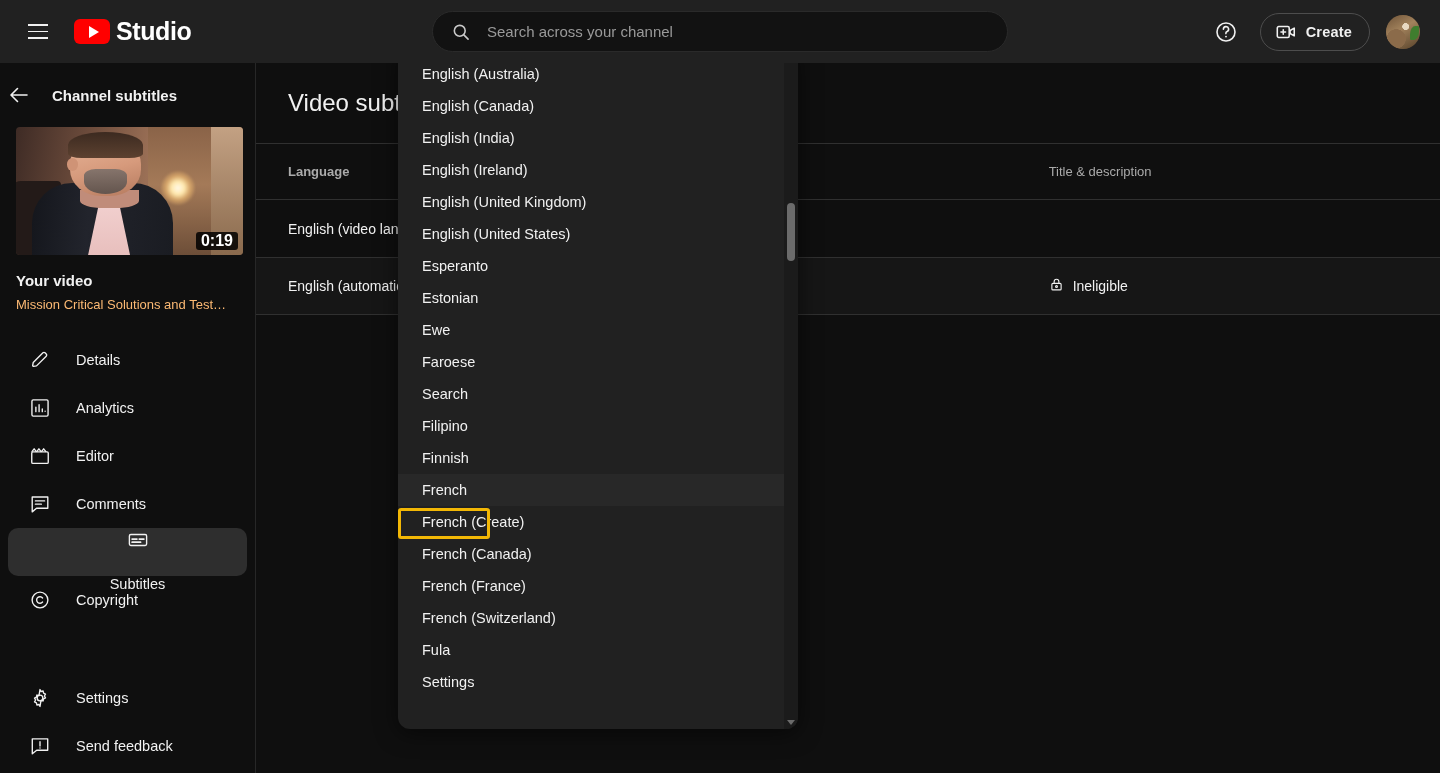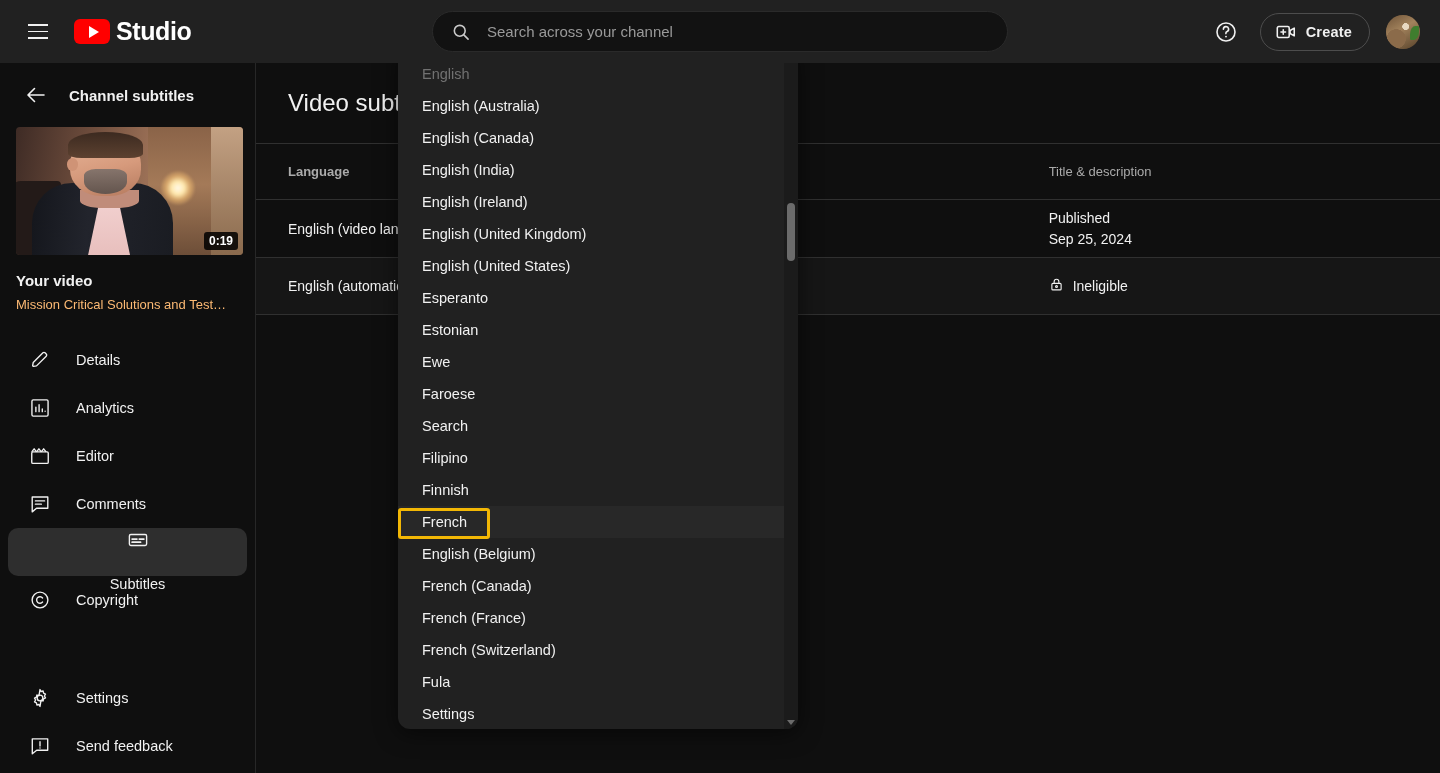--- a/index.html
+++ b/index.html
@@ -98,21 +98,21 @@
   
   .sidebar {
     position: absolute; left: 0; top: 63px;
     width: 256px; height: 710px;
     background: #0f0f0f;
     border-right: 1px solid #272727;
     overflow: hidden;
   }
   .side-head {
     height: 64px; display: flex; align-items: center; gap: 21px;
-    padding-left: 24px; cursor: pointer;
+    padding-left: 7px; cursor: pointer;
   }
   .back-arrow { width: 24px; height: 24px; flex:none; }
   .side-head-label { font-size: 15px; font-weight: 600; color: #f1f1f1; }
 
   .thumb-wrap {
     margin: 0 16px; width: 227px; height: 128px;
     border-radius: 4px; overflow: hidden; position: relative; cursor: pointer;
   }
   .thumb-img { position: absolute; inset: 0; }
   .t-bg {
@@ -160,21 +160,21 @@
   }
   .t-beard {
     position:absolute; left:30%; top:33%; width:19%; height:19%;
     background: linear-gradient(180deg,rgba(120,110,105,.85),rgba(90,80,75,.9));
     border-radius: 30% 30% 55% 55%;
   }
   .t-ear { position:absolute; left:22.5%; top:24%; width:5%; height:10%; background:#cf9376; border-radius:50%; }
   .dur-badge {
     position: absolute; right: 5px; bottom: 5px;
     background: rgba(0,0,0,.85); color: #fff;
-    font-size: 12px; font-weight: 600; padding: 2px 5px; border-radius: 3px;
+    font-size: 16px; font-weight: 600; padding: 2px 5px; border-radius: 3px;
     line-height: 14px;
   }
   .vid-meta { padding: 16px 16px 0 16px; }
   .vid-title { font-size: 15px; font-weight: 600; color: #f1f1f1; line-height: 20px; }
   .vid-sub {
     font-size: 13px; color: #fdba74; margin-top: 5px; line-height: 18px;
     white-space: nowrap; overflow: hidden; text-overflow: ellipsis; width: 215px;
   }
 
   .nav { margin-top: 22px; }
@@ -448,26 +448,20 @@
     <div class="table">
       <div class="t-row t-head-row">
         <div class="c-lang">Language</div>
         <div class="c-mod"></div>
         <div class="c-title">Title &amp; description</div>
       </div>
 
       <div class="t-row t-data-row">
         <div class="c-lang">English (video language)</div>
         <div class="c-mod"></div>
-        <div class="c-title">
-          <div class="two-line">
-            <span>Published</span>
-            <span>Sep 25, 2024</span>
-          </div>
-        </div>
       </div>
 
       <div class="t-row t-data-row last">
         <div class="c-lang">English (automatic captions)</div>
         <div class="c-mod"></div>
         <div class="c-title">
           <div class="ineligible">
             <span>
               <svg width="15" height="15" viewBox="0 0 24 24" fill="none" stroke="#f1f1f1" stroke-width="1.8">
                 <rect x="4.6" y="10.2" width="14.8" height="10.4" rx="1.6"></rect>
@@ -482,36 +476,35 @@
     </div>
 
     <button class="add-btn">Add language</button>
     <div class="addlang-anno"></div>
   </div>
 
   <div class="dropdown">
     <div class="dd-scroll">
       <div class="dd-list" id="dd-list">
           <div class="dd-item first-partial">English (Australia)</div>
-          <div class="dd-item disabled">English</div>
           <div class="dd-item">English (Australia)</div>
           <div class="dd-item">English (Canada)</div>
           <div class="dd-item">English (India)</div>
           <div class="dd-item">English (Ireland)</div>
           <div class="dd-item">English (United Kingdom)</div>
           <div class="dd-item">English (United States)</div>
           <div class="dd-item">Esperanto</div>
           <div class="dd-item">Estonian</div>
           <div class="dd-item">Ewe</div>
           <div class="dd-item">Faroese</div>
           <div class="dd-item">Search</div>
           <div class="dd-item">Filipino</div>
           <div class="dd-item">Finnish</div>
           <div class="dd-item hovered">French</div>
-          <div class="dd-item">English (Belgium)</div>
+          <div class="dd-item">French (Create)</div>
           <div class="dd-item">French (Canada)</div>
           <div class="dd-item">French (France)</div>
           <div class="dd-item">French (Switzerland)</div>
           <div class="dd-item">Fula</div>
           <div class="dd-item">Settings</div>
         </div>
     </div>
     <div class="dd-track">
       <div class="dd-arrow-up"></div>
       <div class="dd-thumb"></div>

